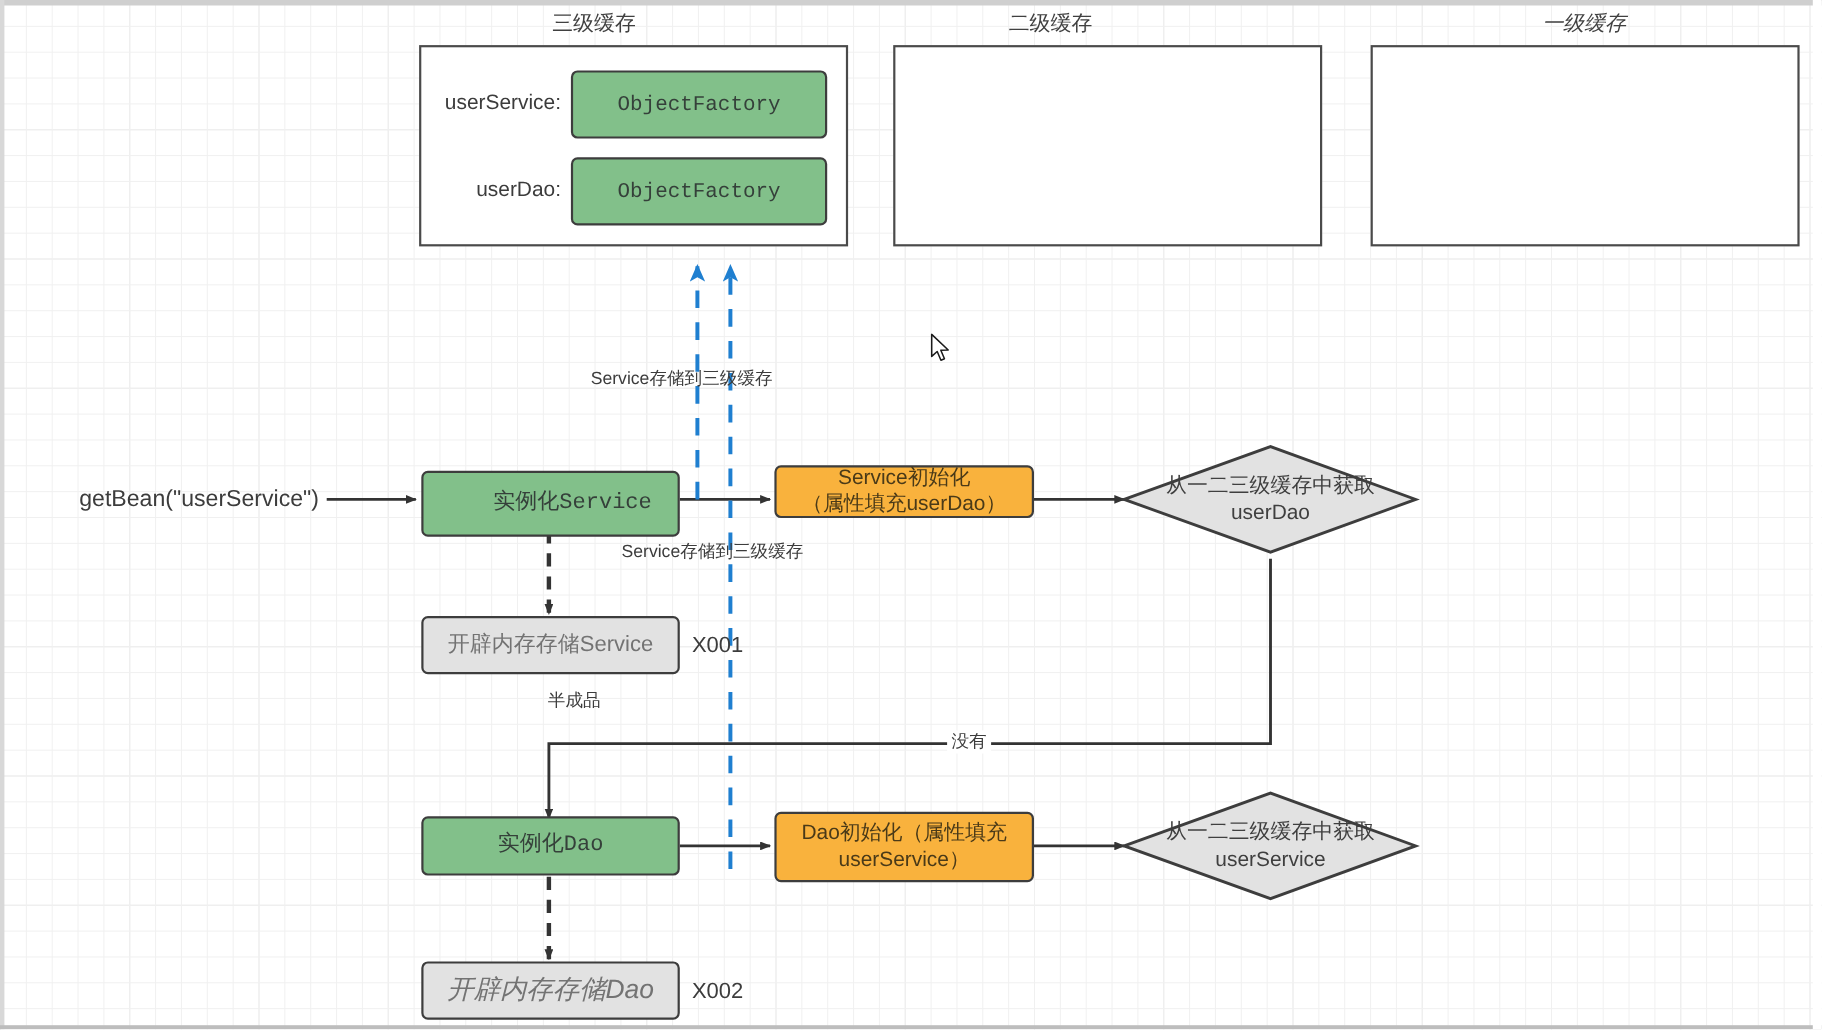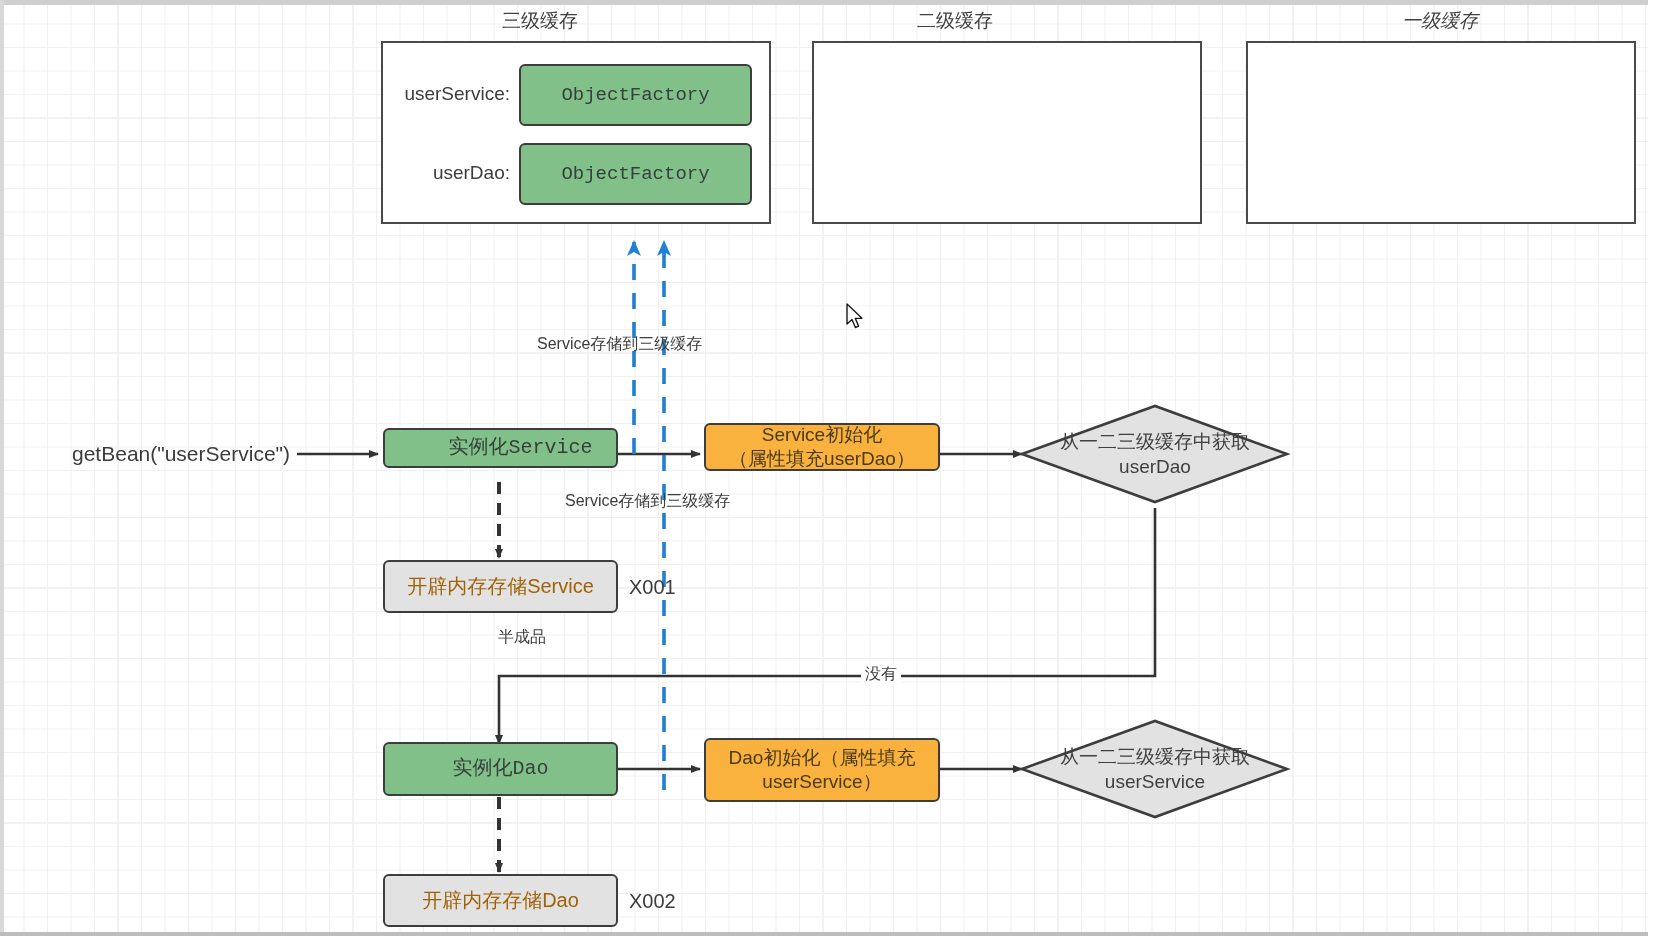--- a/index.html
+++ b/index.html
@@ -65,21 +65,21 @@
     background: #82c08a;
     color: #35403a;
     font-family: Liberation Mono, monospace;
   }
   .orange {
     background: #f9b23d;
     color: #4a3a18;
   }
   .grey {
     background: #e2e2e2;
-    color: #a16207;
+    color: #737373;
   }
   .edge-label {
     position: absolute;
     font-size: 16px;
     color: #3c3c3c;
     white-space: nowrap;
     background: transparent;
   }
   .plain-text {
     position: absolute;
@@ -192,21 +192,21 @@
 
     <line x1="664" y1="790" x2="664" y2="242" stroke="#1f7fd0" stroke-width="3.6" stroke-dasharray="16,13" marker-end="url(#arrow-blue)"></line>
 
     <polygon points="1022,454 1155,406 1287,454 1155,502" fill="#e2e2e2" stroke="#3d3d3d" stroke-width="2.6"></polygon>
 
     <polygon points="1022,769 1155,721 1287,769 1155,817" fill="#e2e2e2" stroke="#3d3d3d" stroke-width="2.6"></polygon>
   </svg>
 
   <div class="plain-text" style="left:72px; top:442px;">getBean("userService")</div>
 
-  <div class="node green" style="left:383px; top:428px; width:235px; height:40px; font-size:20px;padding-left:40px;">实例化Service</div>
+  <div class="node green" style="left:383px; top:428px; width:235px; height:60px; font-size:20px;padding-left:40px;">实例化Service</div>
 
   <div class="node orange" style="left:704px; top:423px; width:236px; height:48px; font-size:19px;">Service初始化
 （属性填充userDao）</div>
 
   <div class="diamond-label" style="left:1000px; top:430px; width:310px;">从一二三级缓存中获取
 userDao</div>
 
   <div class="node grey" style="left:383px; top:560px; width:235px; height:53px; font-size:20px;">开辟内存存储Service</div>
 
   <div class="memtag" style="left:629px; top:576px;">X001</div>
@@ -214,21 +214,21 @@
   <div class="edge-label" style="left:500px; top:627px; transform:translateX(-50%);padding-left:44px;">半成品</div>
 
   <div class="node green" style="left:383px; top:742px; width:235px; height:54px; font-size:20px;">实例化Dao</div>
 
   <div class="node orange" style="left:704px; top:738px; width:236px; height:64px; font-size:19px;">Dao初始化（属性填充
 userService）</div>
 
   <div class="diamond-label" style="left:1000px; top:745px; width:310px;">从一二三级缓存中获取
 userService</div>
 
-  <div class="node grey" style="left:383px; top:874px; width:235px; height:53px; font-size:20px;">开辟内存存储Dao</div>
+  <div class="node grey" style="left:383px; top:874px; width:235px; height:53px; font-size:24px;font-style:italic;">开辟内存存储Dao</div>
 
   <div class="memtag" style="left:629px; top:890px;">X002</div>
 
   <div class="edge-label" style="left:537px; top:334px;">Service存储到三级缓存</div>
 
   <div class="edge-label" style="left:565px; top:491px;">Service存储到三级缓存</div>
 
   <div class="edge-label" style="left:861px; top:664px; background:#ffffff; padding:0 4px;">没有</div>
 
   <svg id="cursor" viewBox="0 0 20 28" style="left: 845px; top: 303px;">

